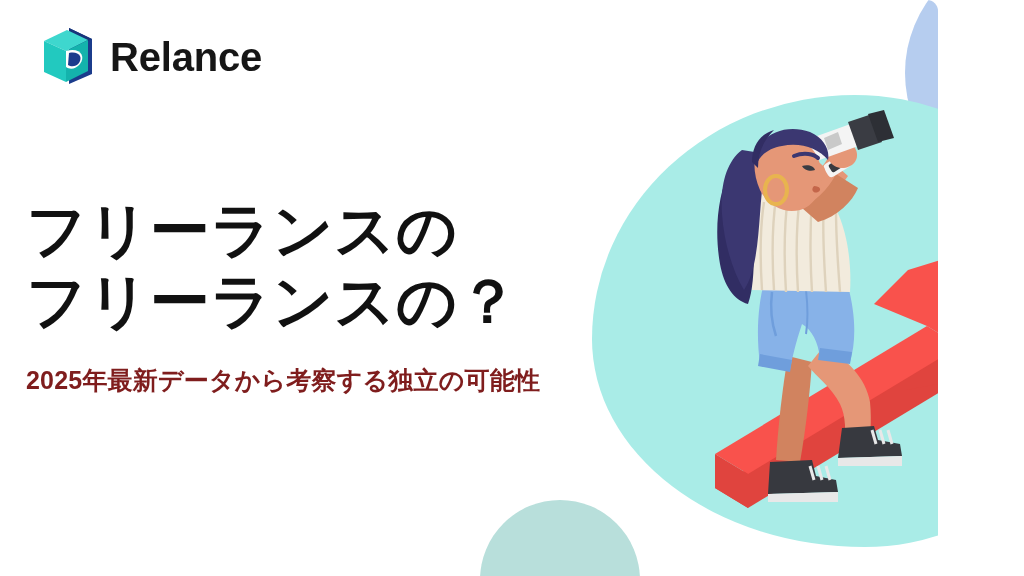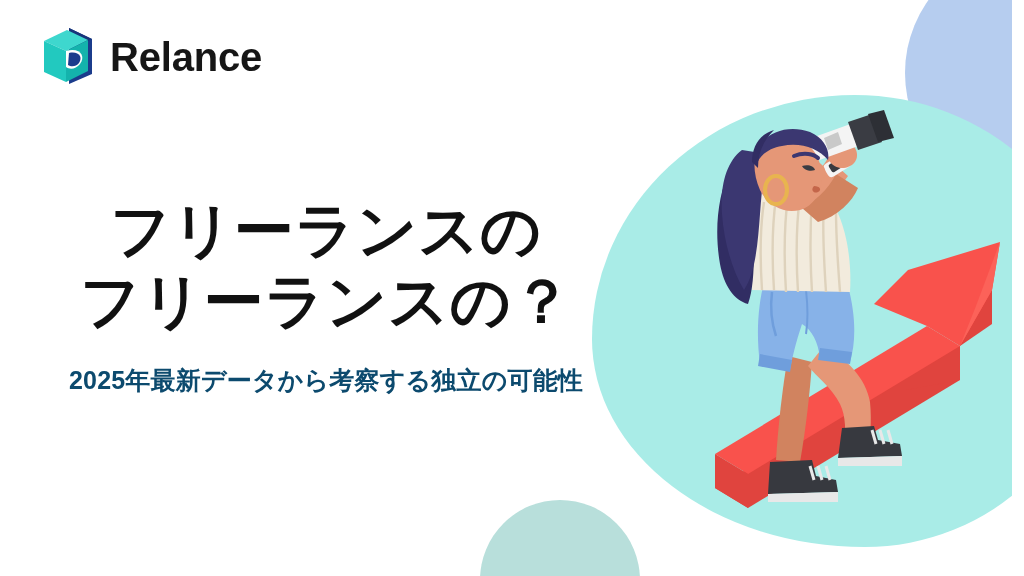--- a/index.html
+++ b/index.html
@@ -7,24 +7,25 @@
     margin: 0;
     padding: 0;
     background: #ffffff;
   }
   body {
     font-family: "Liberation Sans", "DejaVu Sans", sans-serif;
   }
 
   .canvas {
     position: relative;
-    width: 1012px;
+    width: 938px;
     height: 576px;
     background: #ffffff;
     overflow: hidden;
+    border-radius: 11px;
   }
 
   
   .bg-layer {
     position: absolute;
     inset: 0;
     overflow: hidden;
     pointer-events: none;
   }
   .shape-periwinkle {
@@ -76,37 +77,36 @@
     color: #161616;
     line-height: 1;
   }
 
   
   .copy {
     position: absolute;
     left: 26px;
     top: 196px;
     width: 600px;
-    text-align: center;
   }
   .headline {
     margin: 0;
     color: #111111;
     font-size: 60px;
     font-weight: 700;
     line-height: 1.18;
     letter-spacing: 0.5px;
     white-space: nowrap;
   }
   .headline .line {
     display: block;
   }
   .subhead {
     margin: 26px 0 0 0;
-    color: #0c4a6e;
+    color: #7f1d1d;
     font-size: 25px;
     font-weight: 700;
     letter-spacing: 0.2px;
     line-height: 1.3;
     white-space: nowrap;
   }
 
   
   .illustration {
     position: absolute;

